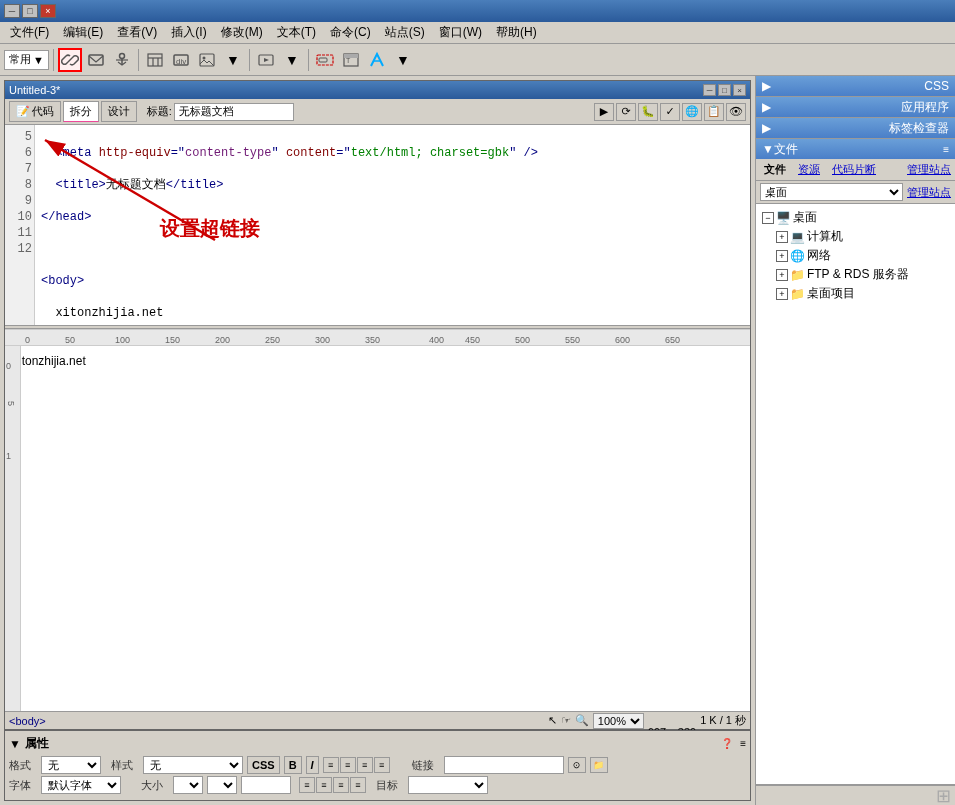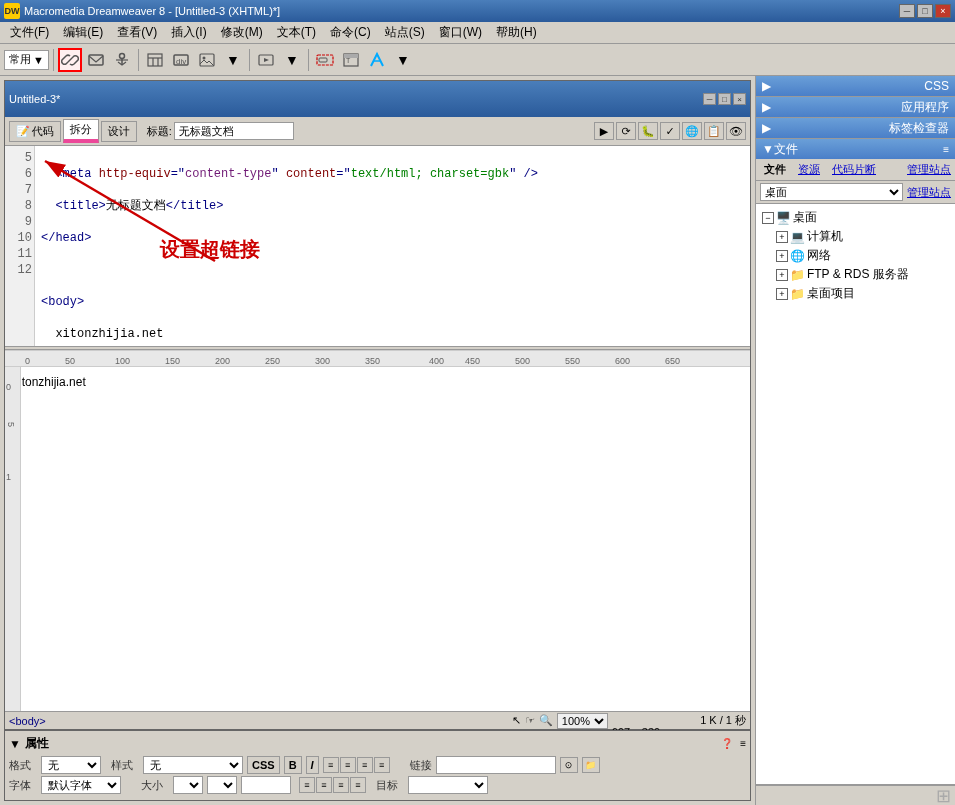--- a/index.html
+++ b/index.html
@@ -140,21 +140,21 @@
       flex: 1;
       margin: 4px 4px 0 4px;
       border: 1px solid #666;
       display: flex;
       flex-direction: column;
       background: white;
     }
     .doc-title-bar {
       background: linear-gradient(to bottom, #4a7eba, #2a5a9a);
       color: white;
-      height: 36px;
+      height: 18px;
       display: flex;
       align-items: center;
       justify-content: space-between;
       padding: 0 4px;
       font-size: 11px;
     }
     .doc-title-controls {
       display: flex;
       gap: 2px;
     }
@@ -183,21 +183,21 @@
     .view-tab {
       display: flex;
       align-items: center;
       gap: 2px;
       padding: 2px 6px;
       border: 1px solid #999;
       background: #d4d0c8;
       font-size: 11px;
       cursor: pointer;
     }
-    .view-tab.active { background: white; border-bottom: 4px solid #ec4899; }
+    .view-tab.active { background: white; border-bottom: 1px solid #ec4899; }
     .title-label {
       font-size: 11px;
       margin-left: 8px;
     }
     .title-input {
       border: 1px solid #999;
       padding: 1px 4px;
       font-size: 11px;
       height: 18px;
       width: 120px;
@@ -512,24 +512,20 @@
       top: 5px;
       left: 10px;
       pointer-events: none;
       z-index: 10;
     }
   </style>
 </head>
 <body>
 
 <div class="title-bar">
-  <div class="title-bar-left">
-    <div class="title-bar-icon">DW</div>
-    <span>Macromedia Dreamweaver 8 - [Untitled-3 (XHTML)*]</span>
-  </div>
   <div class="title-bar-controls">
     <div class="title-bar-btn">─</div>
     <div class="title-bar-btn">□</div>
     <div class="title-bar-btn close">×</div>
   </div>
 </div>
 
 <div class="menu-bar">
   <span class="menu-item">文件(F)</span>
   <span class="menu-item">编辑(E)</span>
@@ -742,21 +738,21 @@
           <span style="cursor:pointer;">↖</span>
           <span style="cursor:pointer;">☞</span>
           <span style="cursor:pointer;">🔍</span>
           <select style="font-size:11px; height:16px; border:1px solid #999;">
             <option>100%</option>
             <option>150%</option>
             <option>200%</option>
             <option>50%</option>
           </select>
           <span style="font-size:11px;margin-top:23px;">697 x 339</span>
-          <span style="font-size:11px;margin-left:36px;">1 K / 1 秒</span>
+          <span style="font-size:11px;">1 K / 1 秒</span>
         </div>
       </div>
     </div>
 
     <div class="properties-panel" style="margin: 0 4px 4px 4px; border: 1px solid #666;">
       <div class="props-title">
         <span>▼</span>
         <span>属性</span>
         <span style="margin-left:auto; font-size:10px;">❓</span>
         <span style="font-size:10px; margin-left:2px;">≡</span>
@@ -774,21 +770,21 @@
         </select>
         <button class="props-btn">CSS</button>
         <button class="props-btn" style="font-weight:bold;">B</button>
         <button class="props-btn" style="font-style:italic;">I</button>
         <div class="props-align-btns">
           <button class="align-btn">≡</button>
           <button class="align-btn">≡</button>
           <button class="align-btn">≡</button>
           <button class="align-btn">≡</button>
         </div>
-        <span class="props-label" style="margin-left:10px;text-align:right;">链接</span>
+        <span class="props-label" style="margin-left:18px;">链接</span>
         <input class="props-link-input" type="text" style="">
         <button class="align-btn" style="width:18px;">⊙</button>
         <button class="align-btn" style="width:18px;">📁</button>
       </div>
       <div class="props-row">
         <span class="props-label">字体</span>
         <select class="props-select" style="width:80px;">
           <option>默认字体</option>
         </select>
         <span class="props-label" style="margin-left:16px;">大小</span>

